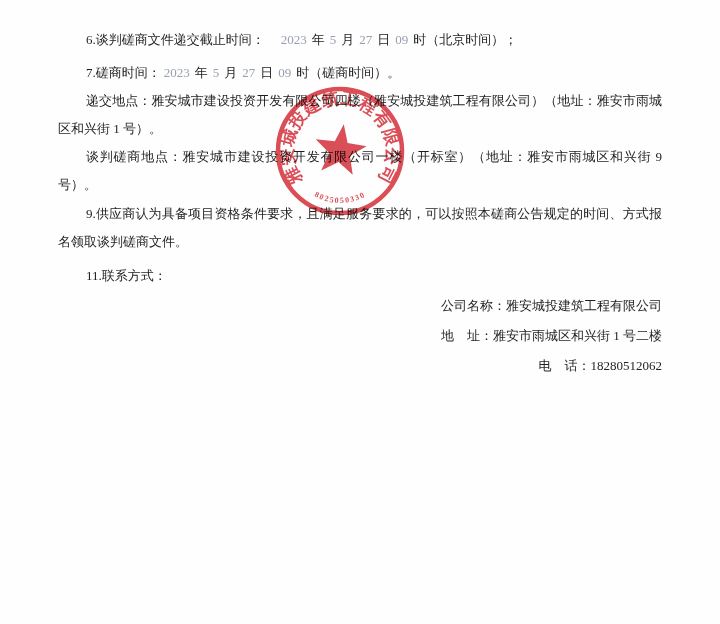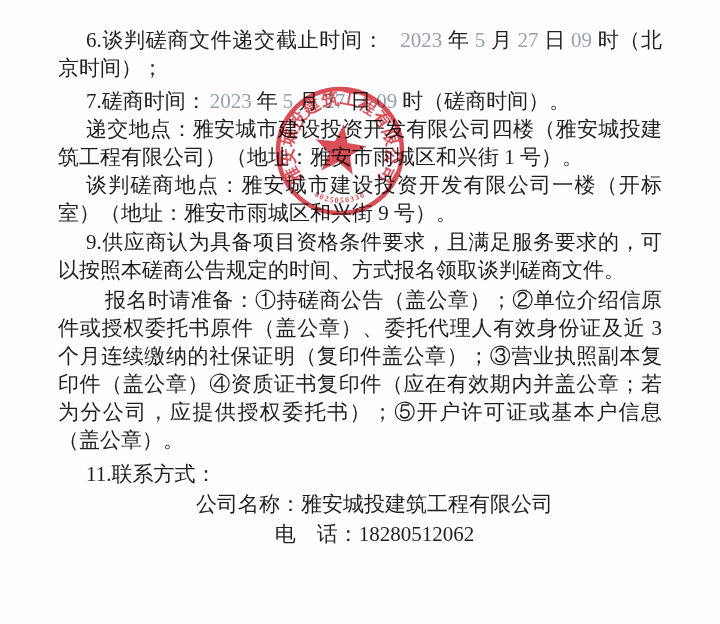--- a/index.html
+++ b/index.html
@@ -8,33 +8,33 @@
     width:720px;height:624px;
     background:#fefefe;
     overflow:hidden;
     font-family:"Liberation Serif","DejaVu Serif",serif;
     color:#1f1f1f;
   }
   .doc{
     position:absolute;
     left:58px;top:26px;
     width:604px;
-    font-size:21px;
+    font-size:13px;
     line-height:28px;
     text-align:justify;
   }
   .doc p{margin:0;}
   .indent-2{text-indent:28px;}
   .indent-3{text-indent:47px;}
   .mt-5{margin-top:5px !important;}
   .mt-4{margin-top:4px !important;}
   .mt-2{margin-top:2px !important;}
   .mt-1{margin-top:1px !important;}
   .mt-6{margin-top:6px !important;}
-  .contact-line{padding-left:29px;text-align:center;}
+  .contact-line{padding-left:29px;text-align:right;}
   .fill{color:#97a0af;margin:0 3px;}
   .fill-gap{margin-left:16px;}
   .sep{margin:0 2px;}
   
   .seal{
     position:absolute;
     left:245px;top:56px;
     width:190px;height:190px;
     mix-blend-mode:multiply;
     opacity:0.88;
@@ -56,26 +56,26 @@
 
     <p class="indent-2 mt-5"><span>7.磋商时间：</span><span class="fill">2023</span><span class="sep">年</span><span class="fill">5</span><span class="sep">月</span><span class="fill">27</span><span class="sep">日</span><span class="fill">09</span><span class="sep">时（磋商时间）。</span></p>
 
 
     <p class="indent-2">递交地点：雅安城市建设投资开发有限公司四楼（雅安城投建筑工程有限公司）（地址：雅安市雨城区和兴街 1 号）。</p>
 
     <p class="indent-2">谈判磋商地点：雅安城市建设投资开发有限公司一楼（开标室）（地址：雅安市雨城区和兴街 9 号）。</p>
 
     <p class="indent-2 mt-1">9.供应商认为具备项目资格条件要求，且满足服务要求的，可以按照本磋商公告规定的时间、方式报名领取谈判磋商文件。</p>
 
-    <p class="indent-3 mt-2">报名时请准备：①持磋商公告（盖公章）；②单位介绍信原件或授权委托书原件（盖公章）、委托代理人有效身份证及近 3 个月连续缴纳的社保证明（复印件盖公章）；③营业执照副本复印件（盖公章）④资质证书复印件（应在有效期内并盖公章；若为分公司，应提供授权委托书）；⑤开户许可证或基本户信息（盖公章）。</p>
 
     <p class="indent-2 mt-6">11.联系方式：</p>
 
     <p class="contact-line mt-2"><span>公司名称：</span><span>雅安城投建筑工程有限公司</span></p>
 
+    <p class="contact-line mt-2"><span>地　址：</span><span>雅安市雨城区和兴街 1 号二楼</span></p>
 
     <p class="contact-line mt-2"><span>电　话：</span><span>18280512062</span></p>
 
 
   </div>
 
   <svg class="seal" viewBox="0 0 190 190" xmlns="http://www.w3.org/2000/svg">
     <defs>
       <path id="arcCompany" d="M 59 125.2 A 47 47 0 1 1 131 125.2" fill="none"></path>
       <path id="arcNumber" d="M 65.2 137.6 A 52 52 0 0 0 124.8 137.6" fill="none"></path>

